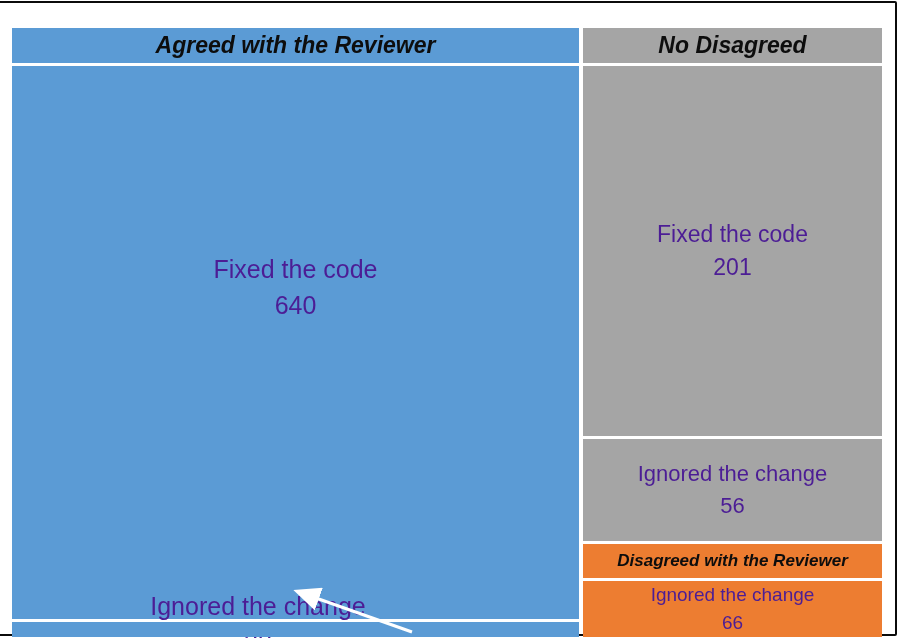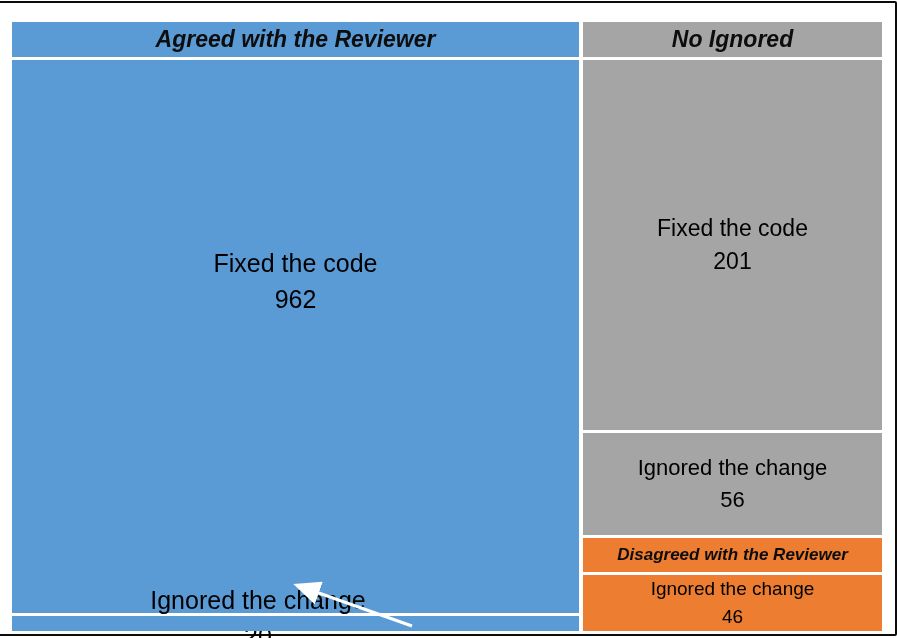--- a/index.html
+++ b/index.html
@@ -4,33 +4,33 @@
 <style>
   html,body{margin:0;padding:0;}
   body{
     width:897px;height:638px;position:relative;background:#ffffff;
     font-family:"Liberation Sans",sans-serif;overflow:hidden;
   }
   .frame{
     position:absolute;left:-4px;top:1px;width:897px;height:631px;
     border:2px solid #0b0b0b;border-radius:2px;pointer-events:none;
   }
-  .treemap{position:absolute;left:12px;top:22px;width:764px;height:609px;}
+  .treemap{position:absolute;left:12px;top:28px;width:764px;height:609px;}
   .cell{position:absolute;box-sizing:border-box;}
   .flexc{display:flex;flex-direction:column;align-items:center;justify-content:center;text-align:center;}
   .bg-blue{background:#5B9BD5;}
   .bg-gray{background:#A5A5A5;}
   .bg-orange{background:#ED7D31;}
   .hdr{
     font-weight:bold;font-style:italic;color:#0d0d0d;
     display:flex;align-items:center;justify-content:center;text-align:center;
   }
   .hdr-main{font-size:23px;}
   .hdr-small{font-size:17px;}
-  .lbl{color:#000000;text-align:center;line-height:1.45;}
+  .lbl{color:#4c1d95;text-align:center;line-height:1.45;}
   .lbl-xl{font-size:25px;}
   .lbl-lg{font-size:23px;}
   .lbl-md{font-size:22px;}
   .lbl-sm{font-size:19px;}
   
   .blue-header{left:0;top:0;width:567px;height:35px;}
   .blue-fixed{left:0;top:38px;width:567px;height:553px;}
   .blue-fixed-label{position:absolute;left:0;top:185px;width:100%;}
   .blue-ignored-label{position:absolute;left:0;top:522px;width:492px;}
   .blue-strip{left:0;top:594px;width:567px;height:15px;}
@@ -47,52 +47,52 @@
 
 <div class="frame"></div>
 
 <div class="treemap">
 
   <div class="cell bg-blue hdr hdr-main blue-header">Agreed with the Reviewer</div>
 
   <div class="cell bg-blue blue-fixed">
     <div class="lbl lbl-xl blue-fixed-label">
       <div>Fixed the code</div>
-      <div>962</div>
+      <div>640</div>
     </div>
     <div class="lbl lbl-xl blue-ignored-label">
       <div>Ignored the change</div>
       <div>20</div>
     </div>
   </div>
 
   <div class="cell bg-blue blue-strip"></div>
 
-  <div class="cell bg-gray hdr hdr-main gray-header">No Ignored</div>
+  <div class="cell bg-gray hdr hdr-main gray-header">No Disagreed</div>
 
   <div class="cell bg-gray flexc gray-fixed">
     <div class="lbl lbl-lg">
       <div>Fixed the code</div>
       <div>201</div>
     </div>
   </div>
 
   <div class="cell bg-gray flexc gray-ignored">
     <div class="lbl lbl-md">
       <div>Ignored the change</div>
       <div>56</div>
     </div>
   </div>
 
   <div class="cell bg-orange hdr hdr-small orange-header">Disagreed with the Reviewer</div>
 
   <div class="cell bg-orange flexc orange-ignored">
     <div class="lbl lbl-sm">
       <div>Ignored the change</div>
-      <div>46</div>
+      <div>66</div>
     </div>
   </div>
 
   <svg class="arrow-overlay" viewBox="0 0 870 609" xmlns="http://www.w3.org/2000/svg">
     <defs>
       <marker id="ah" markerWidth="9" markerHeight="8" refX="7" refY="4" orient="auto">
         <path d="M0,0 L9,4 L0,8 Z" fill="#ffffff"></path>
       </marker>
     </defs>
     <line x1="400" y1="604" x2="287" y2="564" stroke="#ffffff" stroke-width="3" marker-end="url(#ah)"></line>

